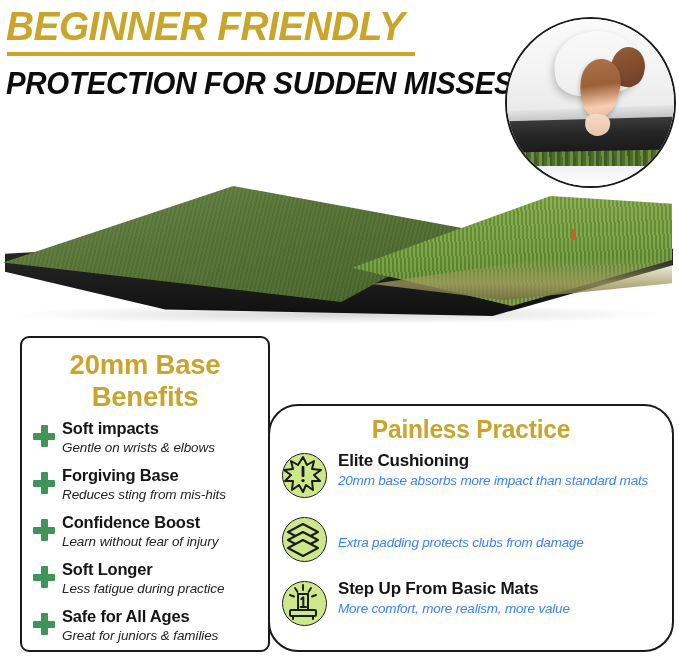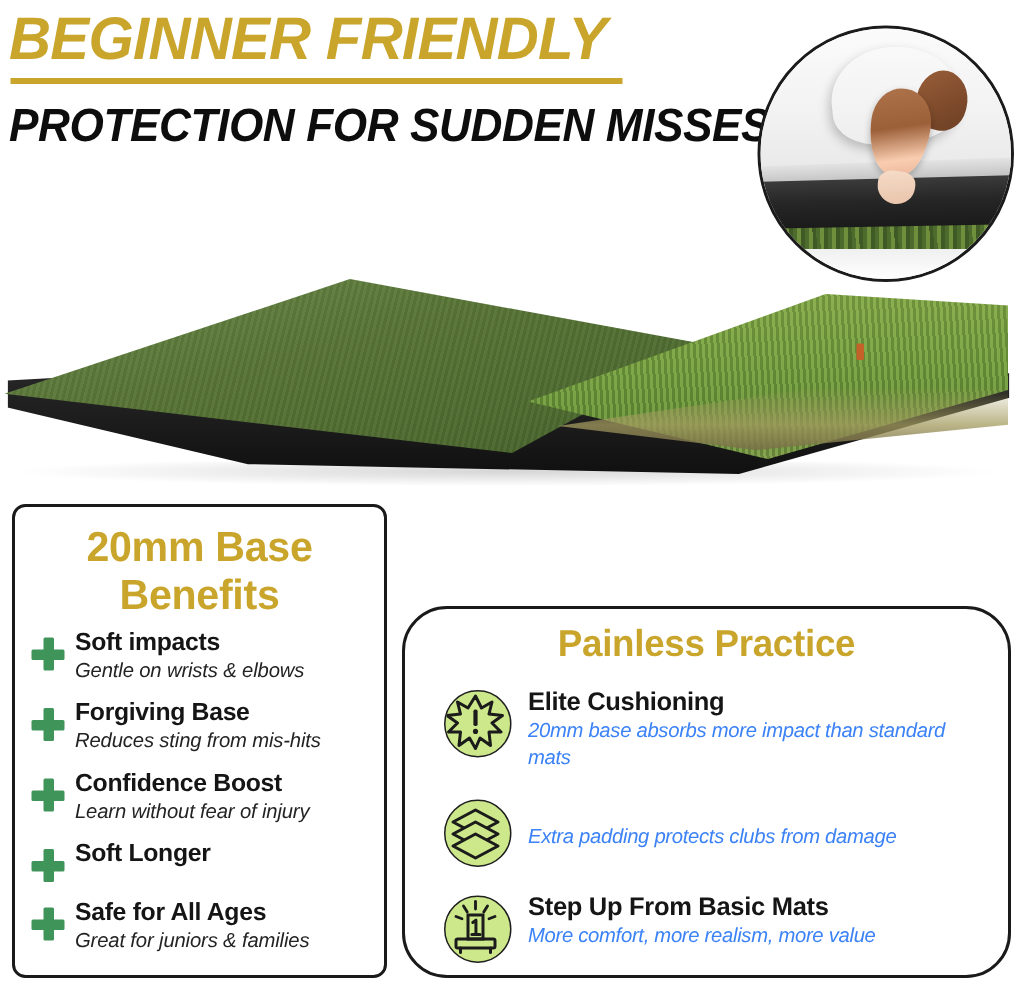--- a/index.html
+++ b/index.html
@@ -185,21 +185,21 @@
   }
 
   
   .panel {
     position: absolute;
     background: #ffffff;
     border: 2px solid #1a1a1a;
     border-radius: 9px;
     box-sizing: border-box;
   }
-  #benefits-panel { left: 8px; top: 336px; width: 250px; height: 316px; }
+  #benefits-panel { left: 20px; top: 336px; width: 250px; height: 316px; }
   #practice-panel { left: 268px; top: 404px; width: 406px; height: 248px; border-radius: 30px; }
 
   .panel-title {
     font-family: "Liberation Sans Narrow", "Liberation Sans", sans-serif;
     font-weight: bold;
     color: #C9A52C;
     text-align: center;
     letter-spacing: -0.2px;
   }
   #benefits-title {
@@ -247,21 +247,21 @@
   }
   .benefit-sub {
     font-size: 13.5px;
     font-style: italic;
     color: #232323;
     line-height: 17px;
     letter-spacing: -0.1px;
   }
 
   
-  #practice-list { margin: 14px; padding: 0 8px 0 10px; list-style: none; }
+  #practice-list { margin: 0; padding: 0 8px 0 10px; list-style: none; }
   .practice-row {
     display: flex;
     align-items: flex-start;
     margin-bottom: 17px;
   }
   .circle-icon {
     flex: 0 0 auto;
     width: 43px; height: 43px;
     border-radius: 50%;
     background: #CDE88A;
@@ -342,20 +342,21 @@
       <span class="benefit-text">
         <span class="benefit-head">Confidence Boost</span><br>
         <span class="benefit-sub">Learn without fear of injury</span>
       </span>
     </li>
 
     <li class="benefit-row">
       <span class="plus-icon"></span>
       <span class="benefit-text">
         <span class="benefit-head">Soft Longer</span><br>
+        <span class="benefit-sub">Less fatigue during practice</span>
       </span>
     </li>
 
     <li class="benefit-row">
       <span class="plus-icon"></span>
       <span class="benefit-text">
         <span class="benefit-head">Safe for All Ages</span><br>
         <span class="benefit-sub">Great for juniors &amp; families</span>
       </span>
     </li>

